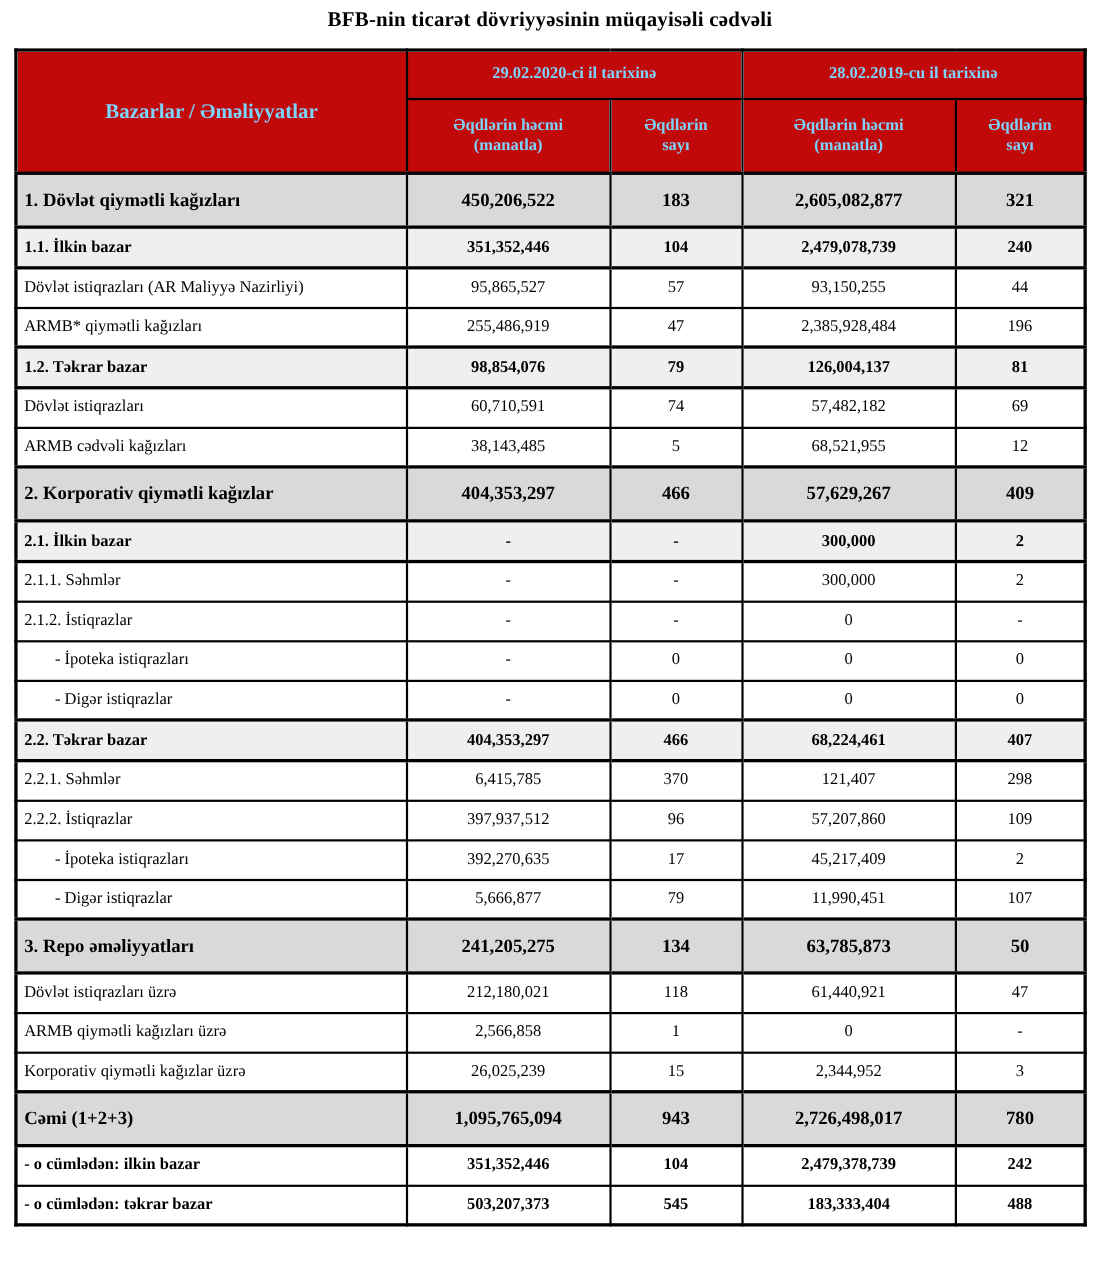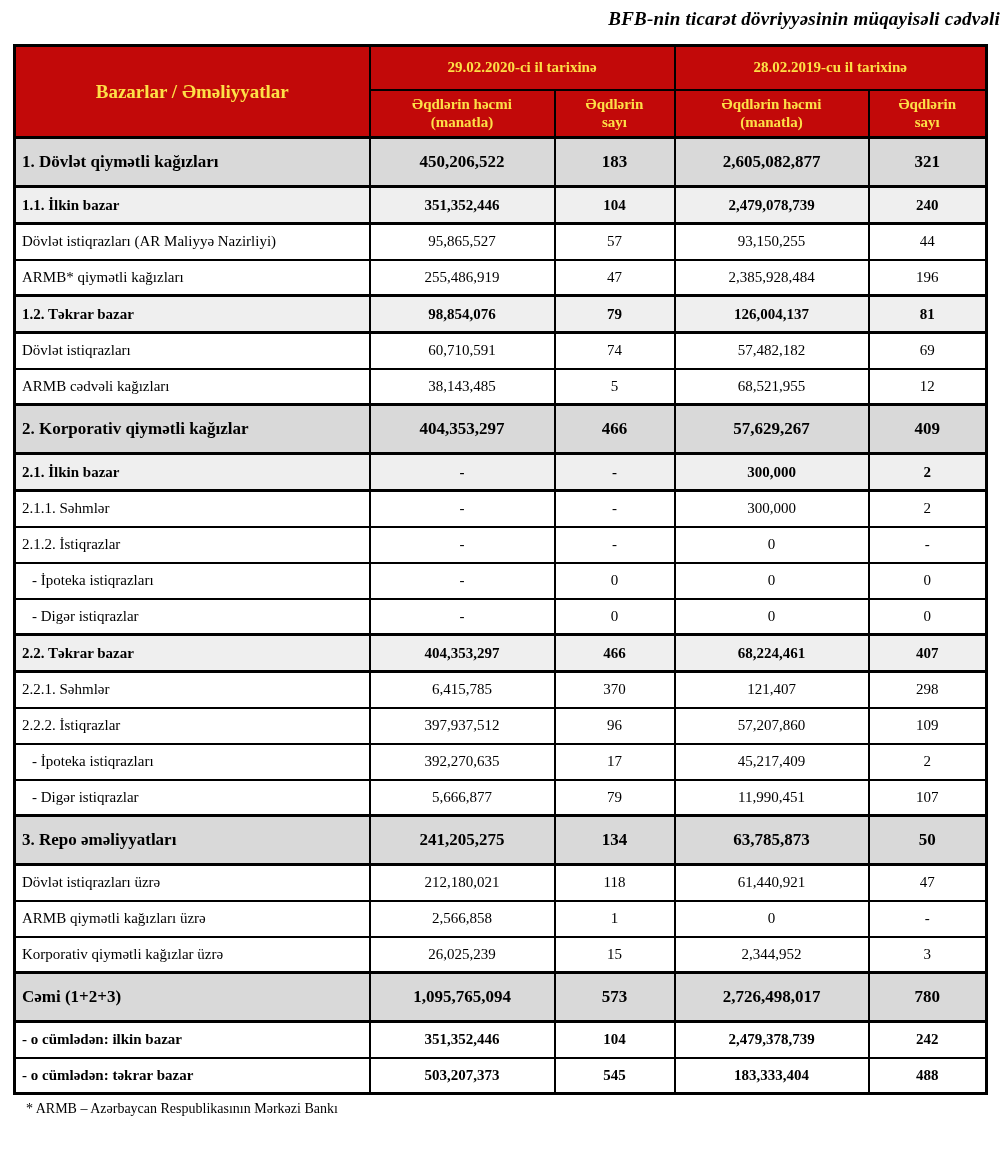--- a/index.html
+++ b/index.html
@@ -11,64 +11,63 @@
   * { box-sizing: border-box; }
   html, body {
     margin: 0; padding: 0;
     width: 1000px; height: 1150px;
     background: #ffffff;
     font-family: "Liberation Serif", "DejaVu Serif", serif;
     color: #000;
   }
   .page { width: 1000px; height: 1150px; overflow: hidden; }
   .title {
-    text-align: right;
+    text-align: center;
     font-weight: bold;
     font-size: 19px;
     margin: 8px 0 14px 0;
     letter-spacing: 0.2px;
-    font-style: italic;
   }
   table.main {
     border-collapse: collapse;
     margin-left: 13px;
     width: 972px;
     table-layout: fixed;
   }
   table.main th, table.main td {
     border: 2px solid var(--border);
     padding: 2px 6px;
     overflow: hidden;
   }
   table.main { border: 3px solid var(--border); }
   thead th {
     background: var(--red);
-    color: #fde047;
+    color: #7dd3fc;
     font-weight: bold;
     text-align: center;
     vertical-align: middle;
     font-size: 15px;
   }
   tr.hrow1 th { height: 44px; }
-  tr.hrow2 th { height: 48px; white-space: pre-line; line-height: 1.25; border-bottom-width: 3px; margin-top: 16px; }
+  tr.hrow2 th { height: 68px; white-space: pre-line; line-height: 1.25; border-bottom-width: 3px; margin-top: 16px; }
   th.corner { font-size: 19px; }
 
   tbody tr { height: 36px; }
   tbody td { font-size: 15px; vertical-align: middle; }
   td.label { text-align: left; padding-left: 9px; }
   td.num { text-align: center; }
 
   tr.section { background: var(--section-gray); height: 49px; padding-left: 17px; }
   tr.section td { font-weight: bold; font-size: 17px; border-top-width: 3px; border-bottom-width: 3px; }
 
   tr.subsection { background: var(--subsection-gray); height: 37px; }
   tr.subsection td { font-weight: bold; border-top-width: 3px; border-bottom-width: 3px; }
   tr.subsection td.label { }
 
-  tr.dash td.label { padding-left: 16px; }
+  tr.dash td.label { padding-left: 34px; }
   tr.dashbold td { font-weight: bold; }
   tr.dashbold td.label { }
 
   .footnote {
     margin: 6px 0 0 26px;
     font-size: 14px;
   }
 </style>
 </head>
 <body>
@@ -252,35 +251,34 @@
         <tr class="regular">
           <td class="label">Korporativ qiymətli kağızlar üzrə</td>
           <td class="num">26,025,239</td>
           <td class="num">15</td>
           <td class="num">2,344,952</td>
           <td class="num">3</td>
         </tr>
         <tr class="section">
           <td class="label">Cəmi (1+2+3)</td>
           <td class="num">1,095,765,094</td>
-          <td class="num">573</td>
+          <td class="num">943</td>
           <td class="num">2,726,498,017</td>
           <td class="num">780</td>
         </tr>
         <tr class="dashbold">
           <td class="label">- o cümlədən: ilkin bazar</td>
           <td class="num">351,352,446</td>
           <td class="num">104</td>
           <td class="num">2,479,378,739</td>
           <td class="num">242</td>
         </tr>
         <tr class="dashbold">
           <td class="label">- o cümlədən: təkrar bazar</td>
           <td class="num">503,207,373</td>
           <td class="num">545</td>
           <td class="num">183,333,404</td>
           <td class="num">488</td>
         </tr>
       </tbody>
   </table>
 
-  <div class="footnote">* ARMB – Azərbaycan Respublikasının Mərkəzi Bankı</div>
 </div>
 
 </body></html>

